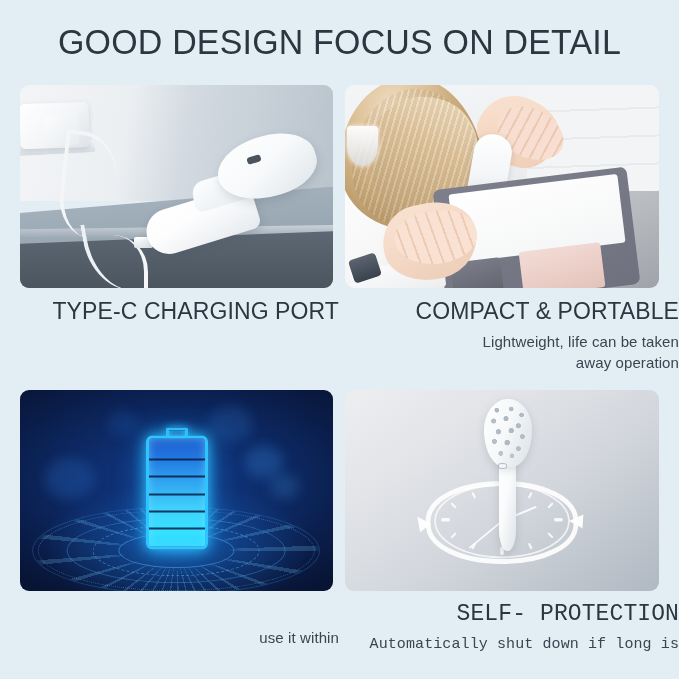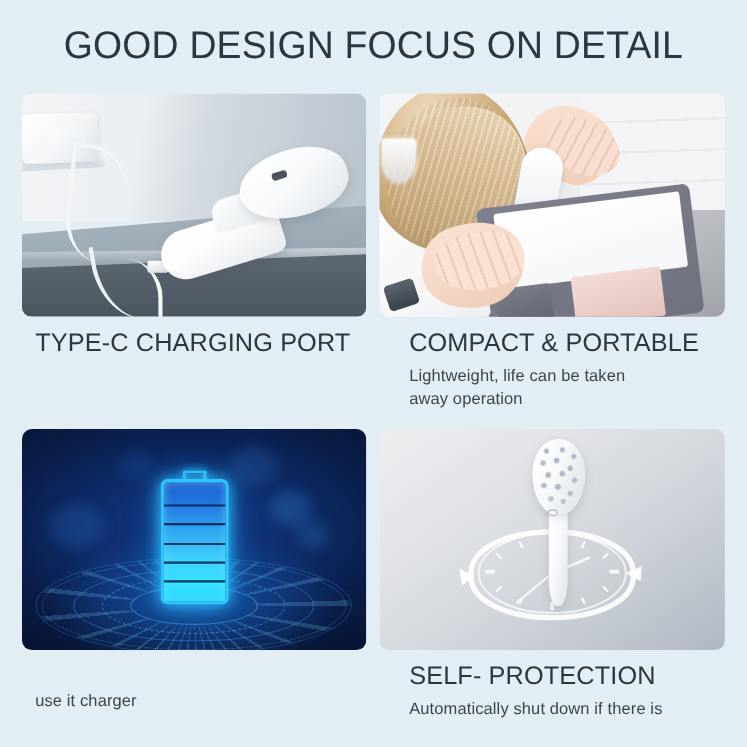--- a/index.html
+++ b/index.html
@@ -38,27 +38,26 @@
 
   .photo {
     position:absolute; inset:0;
     border-radius:9px;
     overflow:hidden;
   }
 
   .caption {
     position:absolute;
     width:339px;
-    text-align:left;
-    margin-left:32px;
+    text-align:right;
   }
   .cap-tl { left:0;   top:297px; }
   .cap-tr { left:340px; top:297px; }
   .cap-bl { left:0;   top:600px; }
-  .cap-br { left:340px; top:600px; }
+  .cap-br { left:340px; top:600px;font-family:Liberation Mono, monospace; }
 
   .cap-title {
     font-size:23px;
     color:#2c3641;
     font-weight:400;
     letter-spacing:0.1px;
     line-height:28px;
     white-space:nowrap;
   }
   .cap-sub {
@@ -485,21 +484,21 @@
           <div class="bl-seg" style="top:51%"></div>
           <div class="bl-seg" style="top:67%"></div>
           <div class="bl-seg" style="top:83%"></div>
         </div>
       </div>
     </div>
   </div>
   <div class="caption cap-bl">
     <div class="cap-sub">
       <br>
-      <span>use it charger</span>
+      <span>use it within</span>
     </div>
   </div>
 
   <div class="cell cell-br">
     <div class="photo">
       <div class="br-bg"></div>
 
       <svg class="br-clock" viewBox="0 0 240 150">
 
         <ellipse cx="120" cy="78" rx="96" ry="52" fill="none" stroke="rgba(255,255,255,.72)" stroke-width="2.5"></ellipse>
@@ -532,17 +531,17 @@
       <div class="br-comb-stick"></div>
       <div class="br-comb-head">
         <div class="br-comb-pins"></div>
       </div>
       <div class="br-comb-btn"></div>
     </div>
   </div>
   <div class="caption cap-br">
     <div class="cap-title">SELF- PROTECTION</div>
     <div class="cap-sub">
-      <span>Automatically shut down if there is</span><br>
+      <span>Automatically shut down if long is</span><br>
     </div>
   </div>
 
 </div>
 
 </body></html>

